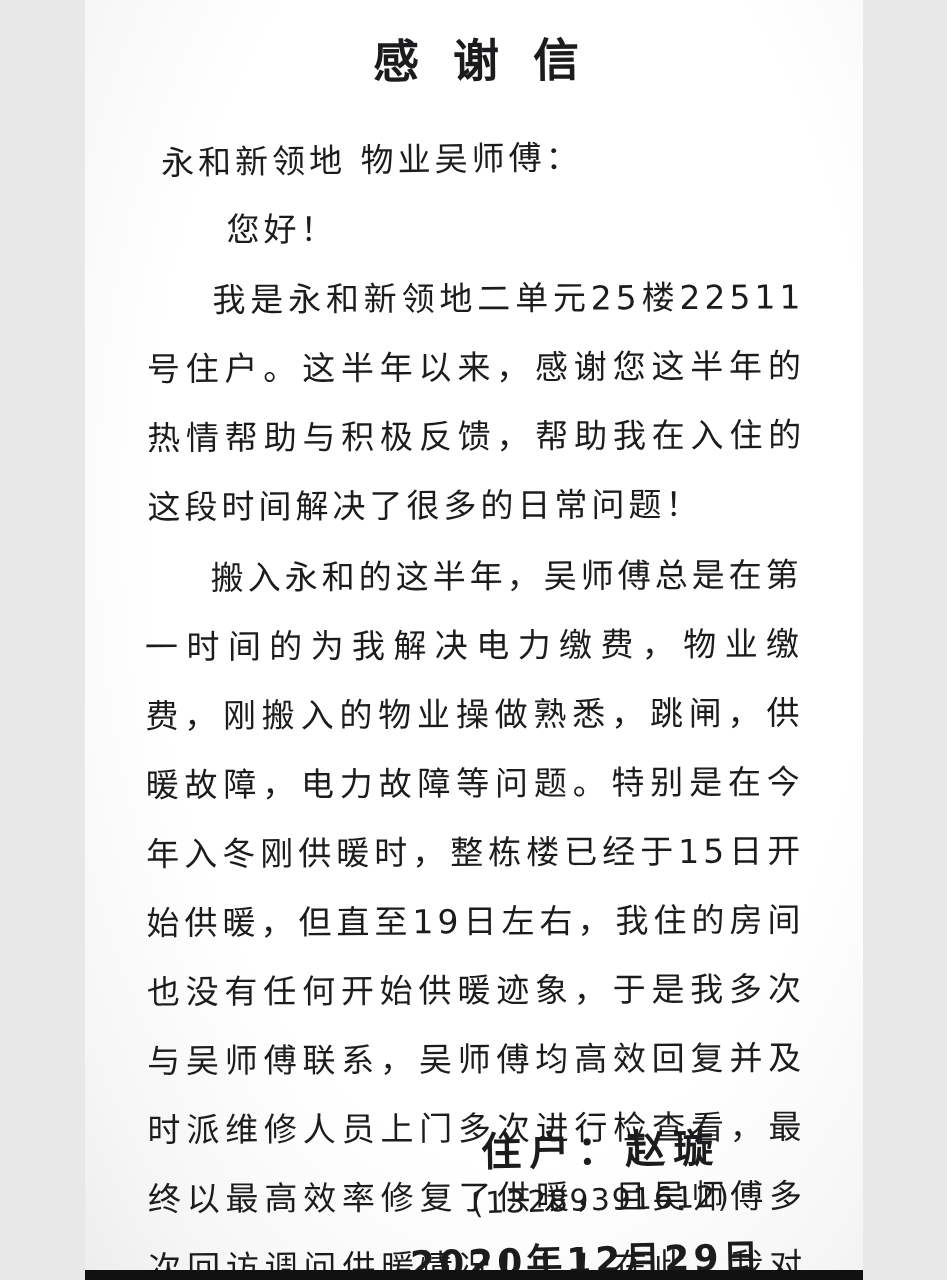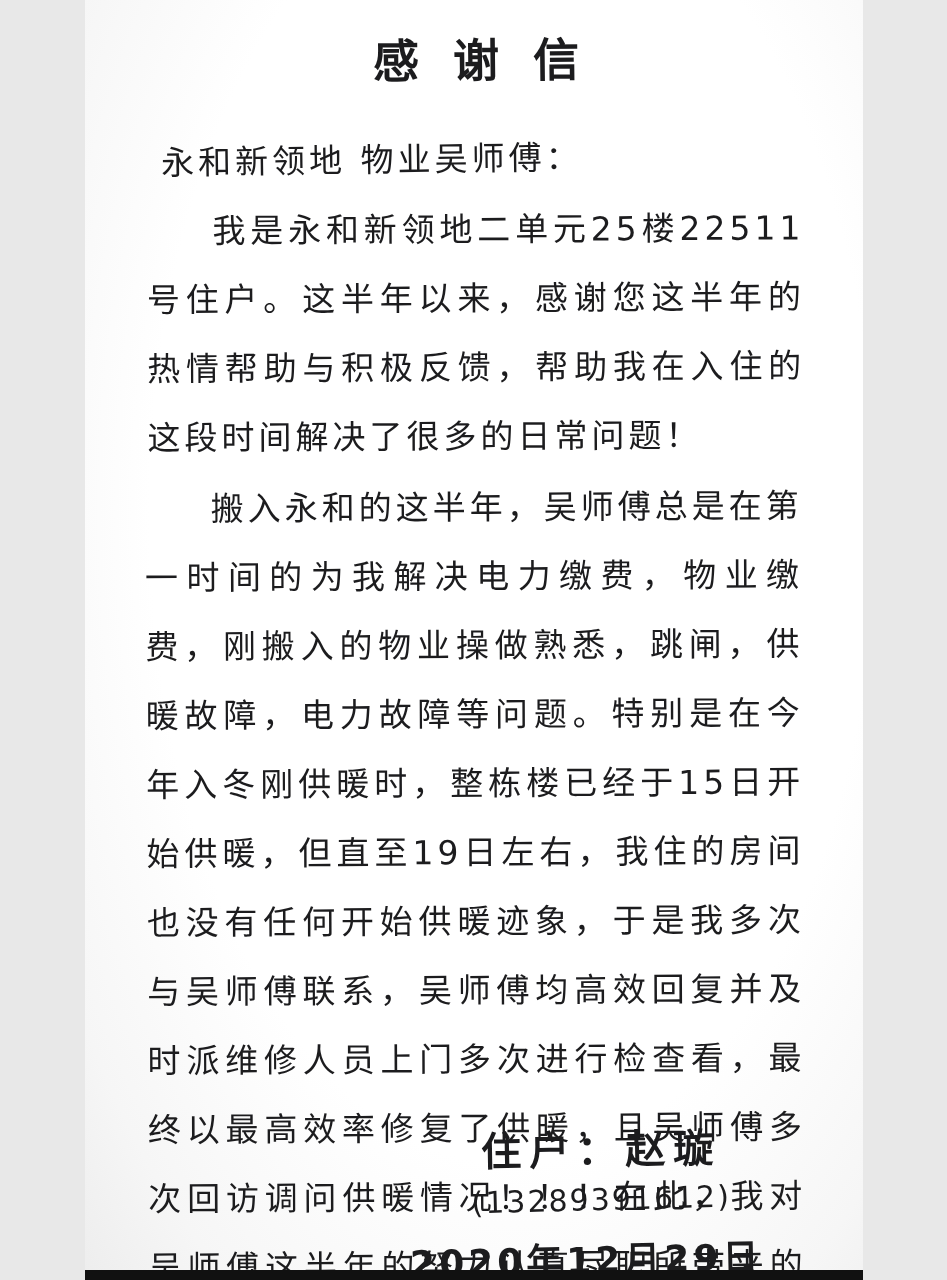--- a/index.html
+++ b/index.html
@@ -93,20 +93,21 @@
 </head>
 <body>
 
 <div class="photo">
   <div class="letter">
 
     <div class="title">感谢信</div>
 
     <div class="line salutation">永和新领地 物业吴师傅：</div>
 
+    <div class="line greeting">您好！</div>
 
     <div class="para">我是永和新领地二单元25楼22511号住户。这半年以来，感谢您这半年的热情帮助与积极反馈，帮助我在入住的这段时间解决了很多的日常问题！</div>
 
     <div class="para">搬入永和的这半年，吴师傅总是在第一时间的为我解决电力缴费，物业缴费，刚搬入的物业操做熟悉，跳闸，供暖故障，电力故障等问题。特别是在今年入冬刚供暖时，整栋楼已经于15日开始供暖，但直至19日左右，我住的房间也没有任何开始供暖迹象，于是我多次与吴师傅联系，吴师傅均高效回复并及时派维修人员上门多次进行检查看，最终以最高效率修复了供暖，且吴师傅多次回访调问供暖情况！！！在此，我对吴师傅这半年的努力认真尽职所带来的耐心服务，表示万分感谢！吴师傅，辛苦您啦！</div>
 
   </div>
 
   <div class="signature-block">
     <div class="sig-resident">住户：赵璇</div>
     <div class="sig-phone">(13289391612)</div>

